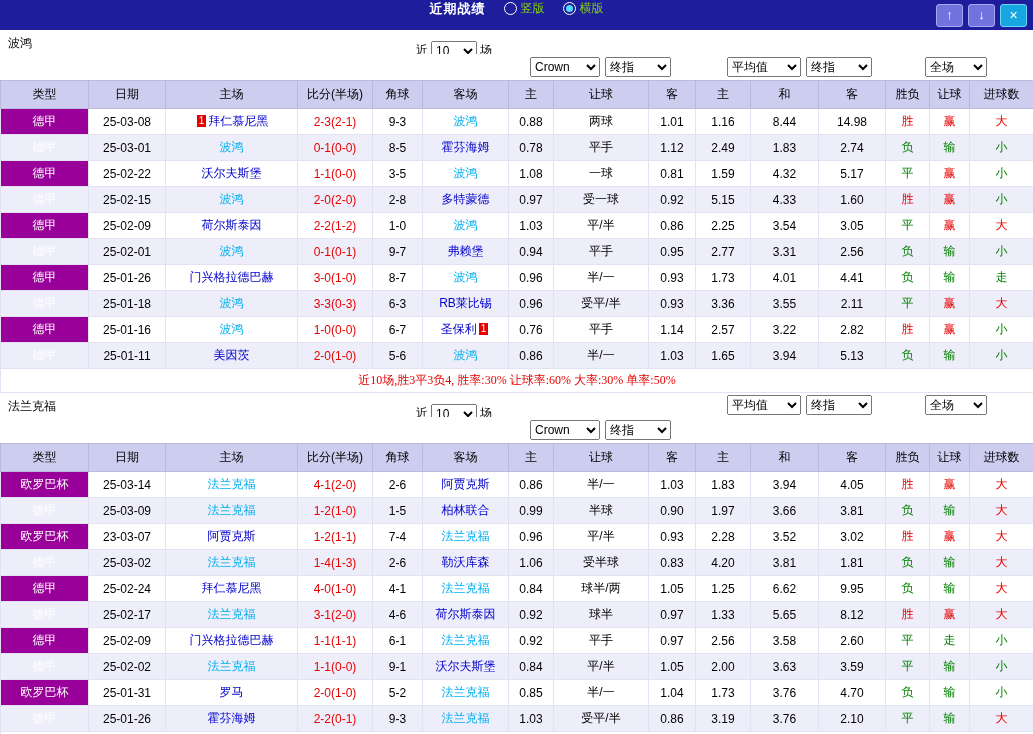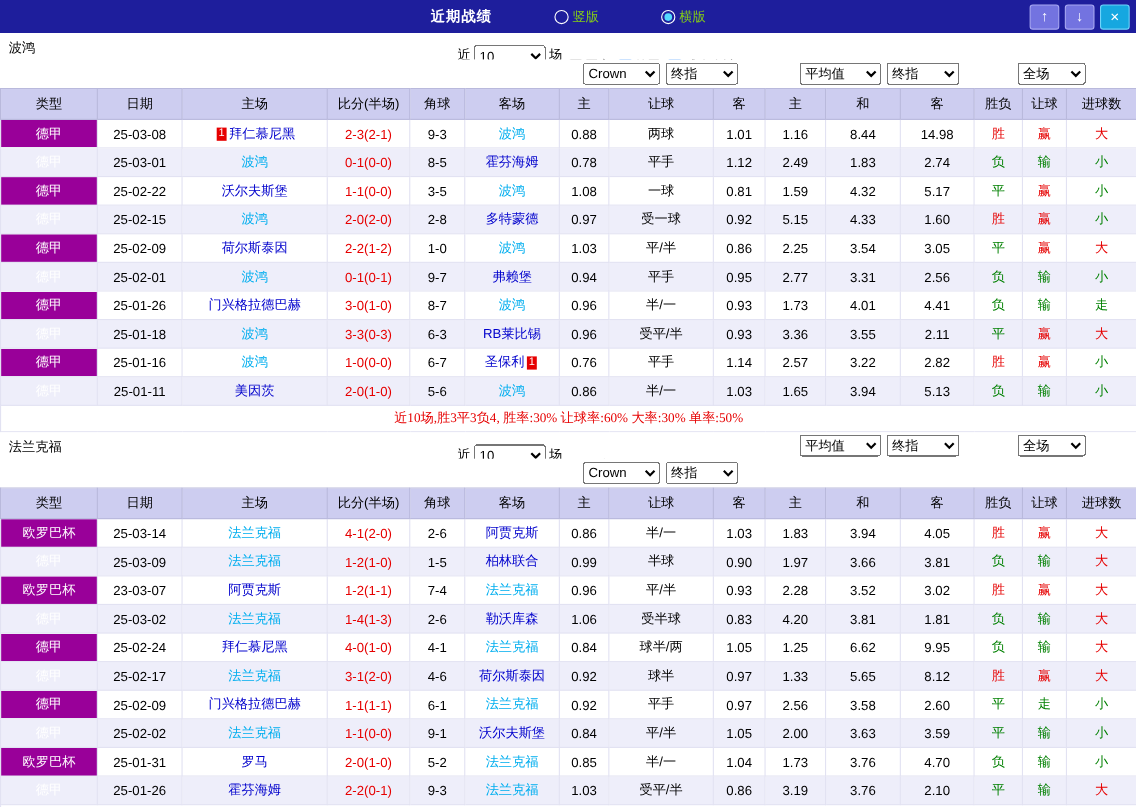--- a/index.html
+++ b/index.html
@@ -1,38 +1,38 @@
 <!DOCTYPE html>
 <html style="--titlebar-bg: #1e1e9c; --header-bg: #cdcdf0; --league-bg: #990099; --focal-team: #00aeef; --opponent-team: #0000cc; --score: #e60000; --summary: #e60000;"><head>
 <meta charset="utf-8">
 <style>
   html,body{margin:0;padding:0;background:#fff;}
   .app{width:1033px;height:734px;overflow:hidden;position:relative;background:#fff;
        font-family:"Liberation Sans","DejaVu Sans",sans-serif;font-size:12px;color:#000;}
 
   
-  .titlebar{height:30px;background:var(--titlebar-bg,#1e1e9c);display:flex;align-items:center;justify-content:center;position:relative;gap:38px;}
+  .titlebar{height:30px;background:var(--titlebar-bg,#1e1e9c);display:flex;align-items:flex-start;justify-content:center;position:relative;}
   .tb-title{color:#fff;font-weight:bold;font-size:13px;letter-spacing:1px;}
   .radio-label{color:#84cc16;margin-left:18px;display:inline-flex;align-items:center;cursor:pointer;}
   .radio{width:11px;height:11px;border:1px solid #fff;border-radius:50%;margin-right:4px;position:relative;background:transparent;display:inline-block;}
   .radio.checked::after{content:"";position:absolute;left:2px;top:2px;right:2px;bottom:2px;border-radius:50%;background:#53d8ff;}
   .tb-buttons{position:absolute;right:6px;top:4px;display:flex;}
   .tb-btn{width:25px;height:21px;margin-left:5px;background:#7373e0;border:1px solid #a8a8f2;border-radius:3px;color:#fff;text-align:center;line-height:20px;font-size:13px;cursor:pointer;user-select:none;}
   .tb-btn.close{background:#16a7e0;border-color:#6fd4fa;font-size:14px;}
 
   
   .section-bar{height:24px;position:relative;background:#fff;}
   .team-title{position:absolute;left:8px;top:5px;color:#000;}
   .filters{position:absolute;left:416px;top:2px;display:flex;align-items:center;white-space:nowrap;}
   .filters .sel{margin:0 3px;}
   .cbs{display:inline-flex;align-items:center;}
   .cb{display:inline-flex;align-items:center;margin-left:6px;cursor:pointer;margin-top:20px;}
   .cb input{width:13px;height:13px;margin:0 2px 0 0;}
   .sel{font-size:12px;height:20px;font-family:inherit;}
-  .w44{width:65px}.w68{width:70px}.w52{width:66px}.w72{width:74px}.w60{width:62px}
+  .w44{width:46px}.w68{width:70px}.w52{width:66px}.w72{width:74px}.w60{width:62px}
 
   .strip{height:26px;position:relative;background:#fff;}
   .strip .grp{position:absolute;top:3px;display:flex;gap:5px;}
   .section-bar .grp{position:absolute;top:2px;display:flex;gap:5px;}
   .g1{left:530px}.g2{left:727px}.g3{left:925px}
 
   
   table.results{border-collapse:collapse;table-layout:fixed;width:1033px;}
   .results th{background:var(--header-bg,#cdcdf0);border:1px solid #b9b9dc;height:27px;font-weight:normal;font-size:12px;padding:0;text-align:center;}
   .results td{border:1px solid #e2e2f2;height:25px;text-align:center;padding:0 1px;white-space:nowrap;overflow:hidden;background:#fff;}

